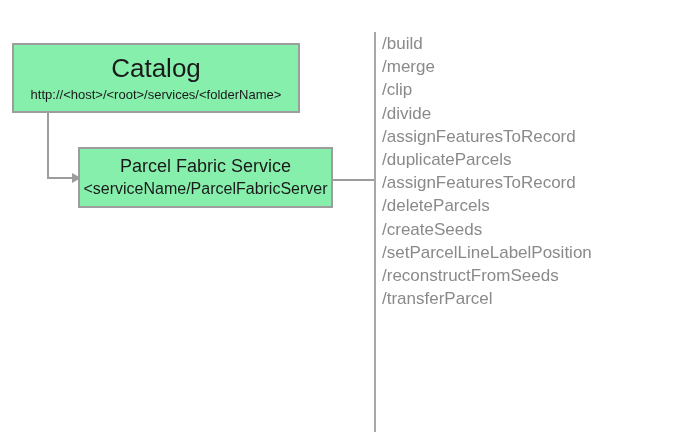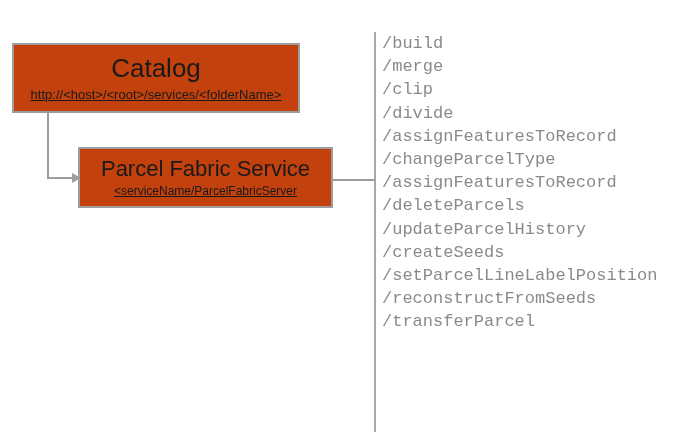--- a/index.html
+++ b/index.html
@@ -15,38 +15,37 @@
     width: 690px;
     height: 442px;
     background: #ffffff;
     overflow: hidden;
   }
 
   
   .node {
     position: absolute;
     box-sizing: border-box;
-    background: #c2410c;
+    background: #86efac;
     border: 2px solid #9d9d9d;
     display: flex;
     flex-direction: column;
     align-items: center;
     justify-content: center;
     text-align: center;
   }
   .node-title {
     color: #1a1a1a;
     line-height: 1.1;
     white-space: nowrap;
   }
   .node-subtitle {
     color: #1a1a1a;
     line-height: 1.1;
     white-space: nowrap;
-    text-decoration: underline;
   }
 
   #catalog-node {
     left: 12px;
     top: 43px;
     width: 288px;
     height: 70px;
   }
   #catalog-node .node-title {
     font-size: 26px;
@@ -56,25 +55,25 @@
     font-size: 13px;
   }
 
   #service-node {
     left: 78px;
     top: 147px;
     width: 255px;
     height: 61px;
   }
   #service-node .node-title {
-    font-size: 22px;
+    font-size: 18px;
     margin-bottom: 3px;
   }
   #service-node .node-subtitle {
-    font-size: 12px;
+    font-size: 16px;
   }
 
   
   .connector {
     position: absolute;
     left: 0;
     top: 0;
     width: 690px;
     height: 442px;
     pointer-events: none;
@@ -82,21 +81,20 @@
 
   
   #operations-panel {
     position: absolute;
     left: 374px;
     top: 32px;
     height: 400px;
     border-left: 2px solid #a8a8a8;
     padding-left: 6px;
     box-sizing: border-box;
-    font-family: Liberation Mono, monospace;
   }
   .op-item {
     font-size: 17px;
     line-height: 23.2px;
     color: #8a8a8a;
     white-space: nowrap;
   }
 </style>
 </head>
 <body>
@@ -121,23 +119,22 @@
     <div class="node-subtitle">&lt;serviceName/ParcelFabricServer</div>
   </div>
 
   <div id="operations-panel">
 
   <div class="op-item">/build</div>
       <div class="op-item">/merge</div>
       <div class="op-item">/clip</div>
       <div class="op-item">/divide</div>
       <div class="op-item">/assignFeaturesToRecord</div>
-      <div class="op-item">/changeParcelType</div>
+      <div class="op-item">/duplicateParcels</div>
       <div class="op-item">/assignFeaturesToRecord</div>
       <div class="op-item">/deleteParcels</div>
-      <div class="op-item">/updateParcelHistory</div>
       <div class="op-item">/createSeeds</div>
       <div class="op-item">/setParcelLineLabelPosition</div>
       <div class="op-item">/reconstructFromSeeds</div>
       <div class="op-item">/transferParcel</div>
     </div>
 
 </div>
 
 </body></html>

